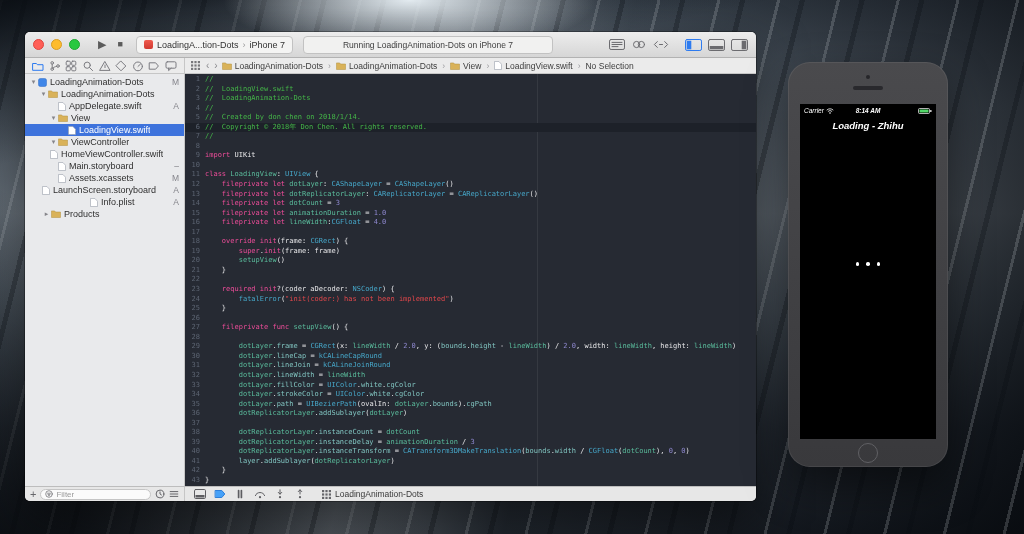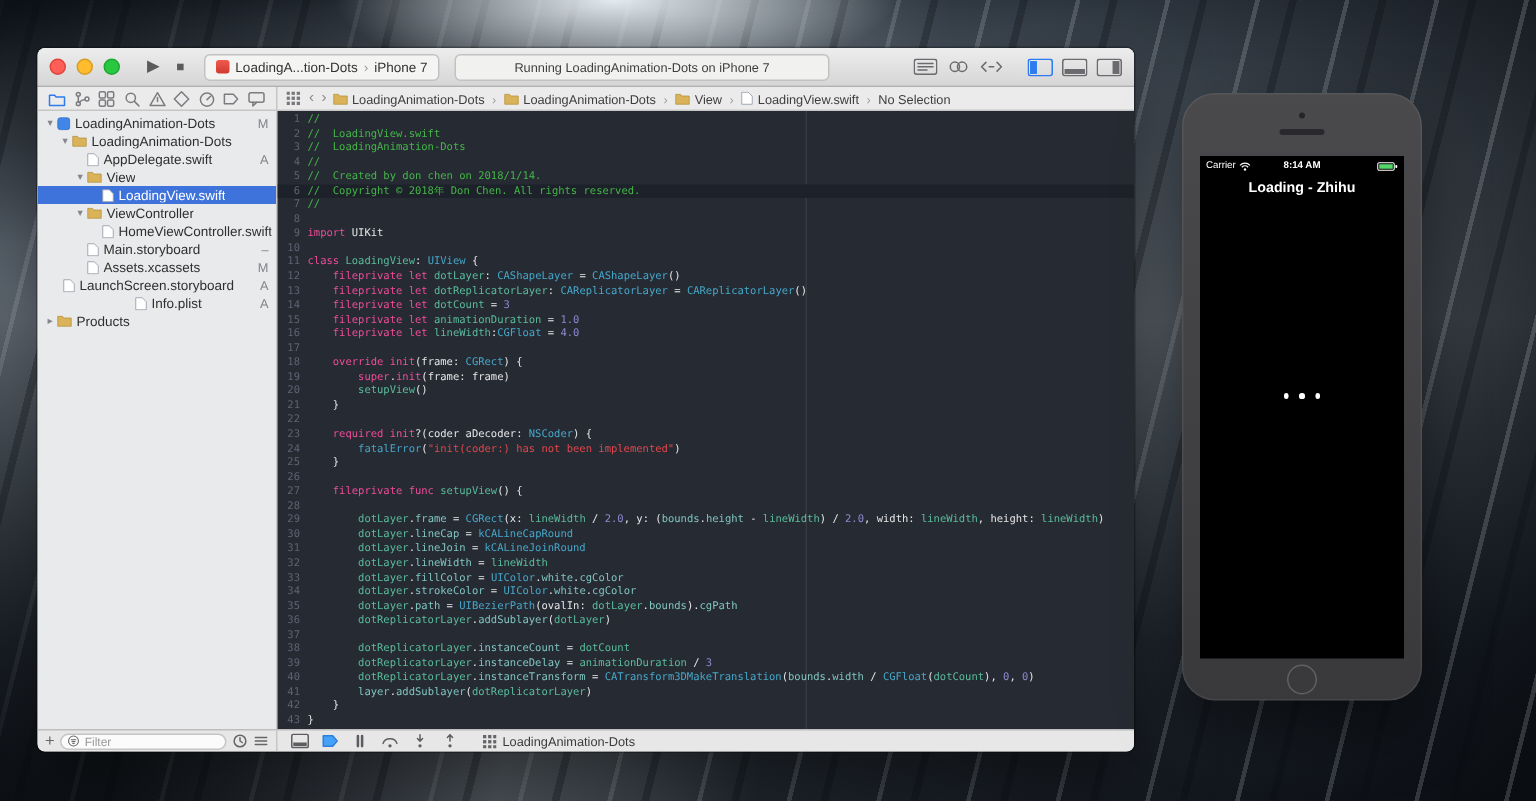--- a/index.html
+++ b/index.html
@@ -97,21 +97,21 @@
 .bbright{flex:1;display:flex;align-items:center;gap:8px;padding:0 9px;height:100%;color:#5d5d61;}
 .dbicon{display:flex;align-items:center;}
 .dbgapp{display:flex;align-items:center;gap:4px;color:#3a3a3a;font-size:8.5px;margin-left:8px;}
 
 
 .phone{position:absolute;left:788px;top:62px;width:160px;height:405px;border-radius:22px;
  background:linear-gradient(180deg,#4a4a4d,#39393c);
  box-shadow:0 18px 40px rgba(0,0,0,.5), inset 0 0 0 1px rgba(255,255,255,.07);}
 .cam{position:absolute;top:13px;left:50%;margin-left:-2px;width:4px;height:4px;border-radius:50%;background:#26262a;}
 .speaker{position:absolute;top:24px;left:50%;width:30px;margin-left:-15px;height:4px;border-radius:2px;background:#29292d;}
-.screen{position:absolute;left:12px;right:12px;top:42px;height:335px;background:#000;}
+.screen{position:absolute;left:12px;right:12px;top:42px;height:335px;background:#000;font-style:italic;}
 .statusbar{position:absolute;top:2px;left:0;right:0;height:10px;color:#fff;font-size:6.5px;}
 .sbleft{position:absolute;left:4px;top:1px;display:flex;align-items:center;gap:2px;}
 .sbtime{position:absolute;left:0;right:0;top:1px;text-align:center;font-weight:bold;}
 .sbbatt{position:absolute;right:4px;top:2px;display:flex;align-items:center;}
 .navtitle{position:absolute;top:16px;left:0;right:0;text-align:center;color:#fff;font-size:9.5px;font-weight:bold;}
 .dots{position:absolute;top:158px;left:0;right:0;display:flex;justify-content:center;gap:7px;}
 .dots i{width:3.5px;height:3.5px;border-radius:50%;background:#fff;display:block;}
 .homebtn{position:absolute;bottom:4px;left:50%;width:20px;height:20px;margin-left:-10px;border-radius:50%;
  border:1.5px solid #606064;}
 </style>
@@ -346,21 +346,21 @@
           </div>
           <div class="trow" style="padding-left: 24px;">
             <span class="disc">▾</span>
             <span class="fic">
               <svg width="10" height="8" viewBox="0 0 10 8">
                 <path d="M0.5 0.9h3.1l1 1.1h4.9v5.5H0.5z" fill="var(--folder)" stroke="#b3913d" stroke-width="0.5"></path>
               </svg>
             </span>
             <span class="flabel">ViewController</span>
           </div>
-          <div class="trow" style="padding-left: 34px;">
+          <div class="trow" style="padding-left: 16px;">
             <span class="disc"></span>
             <span class="fic">
               <svg width="8" height="9" viewBox="0 0 8 9">
                 <path d="M0.5 0.5h4.4L7.5 3.2v5.3H0.5z" fill="#ffffff" stroke="#99a0ab" stroke-width="0.6"></path>
               </svg>
             </span>
             <span class="flabel">HomeViewController.swift</span>
           </div>
           <div class="trow" style="padding-left: 24px; align-items: center;">
             <span class="disc"></span>
@@ -395,21 +395,21 @@
           <div class="trow" style="padding-left: 24px; margin-left: 32px;">
             <span class="disc"></span>
             <span class="fic">
               <svg width="8" height="9" viewBox="0 0 8 9">
                 <path d="M0.5 0.5h4.4L7.5 3.2v5.3H0.5z" fill="#ffffff" stroke="#99a0ab" stroke-width="0.6"></path>
               </svg>
             </span>
             <span class="flabel">Info.plist</span>
             <span class="fbadge">A</span>
           </div>
-          <div class="trow" style="padding-left: 4px;">
+          <div class="trow" style="padding-left: 17px;">
             <span class="disc">▸</span>
             <span class="fic">
               <svg width="10" height="8" viewBox="0 0 10 8">
                 <path d="M0.5 0.9h3.1l1 1.1h4.9v5.5H0.5z" fill="var(--folder)" stroke="#b3913d" stroke-width="0.5"></path>
               </svg>
             </span>
             <span class="flabel">Products</span>
           </div>
         </div>
     </div>

